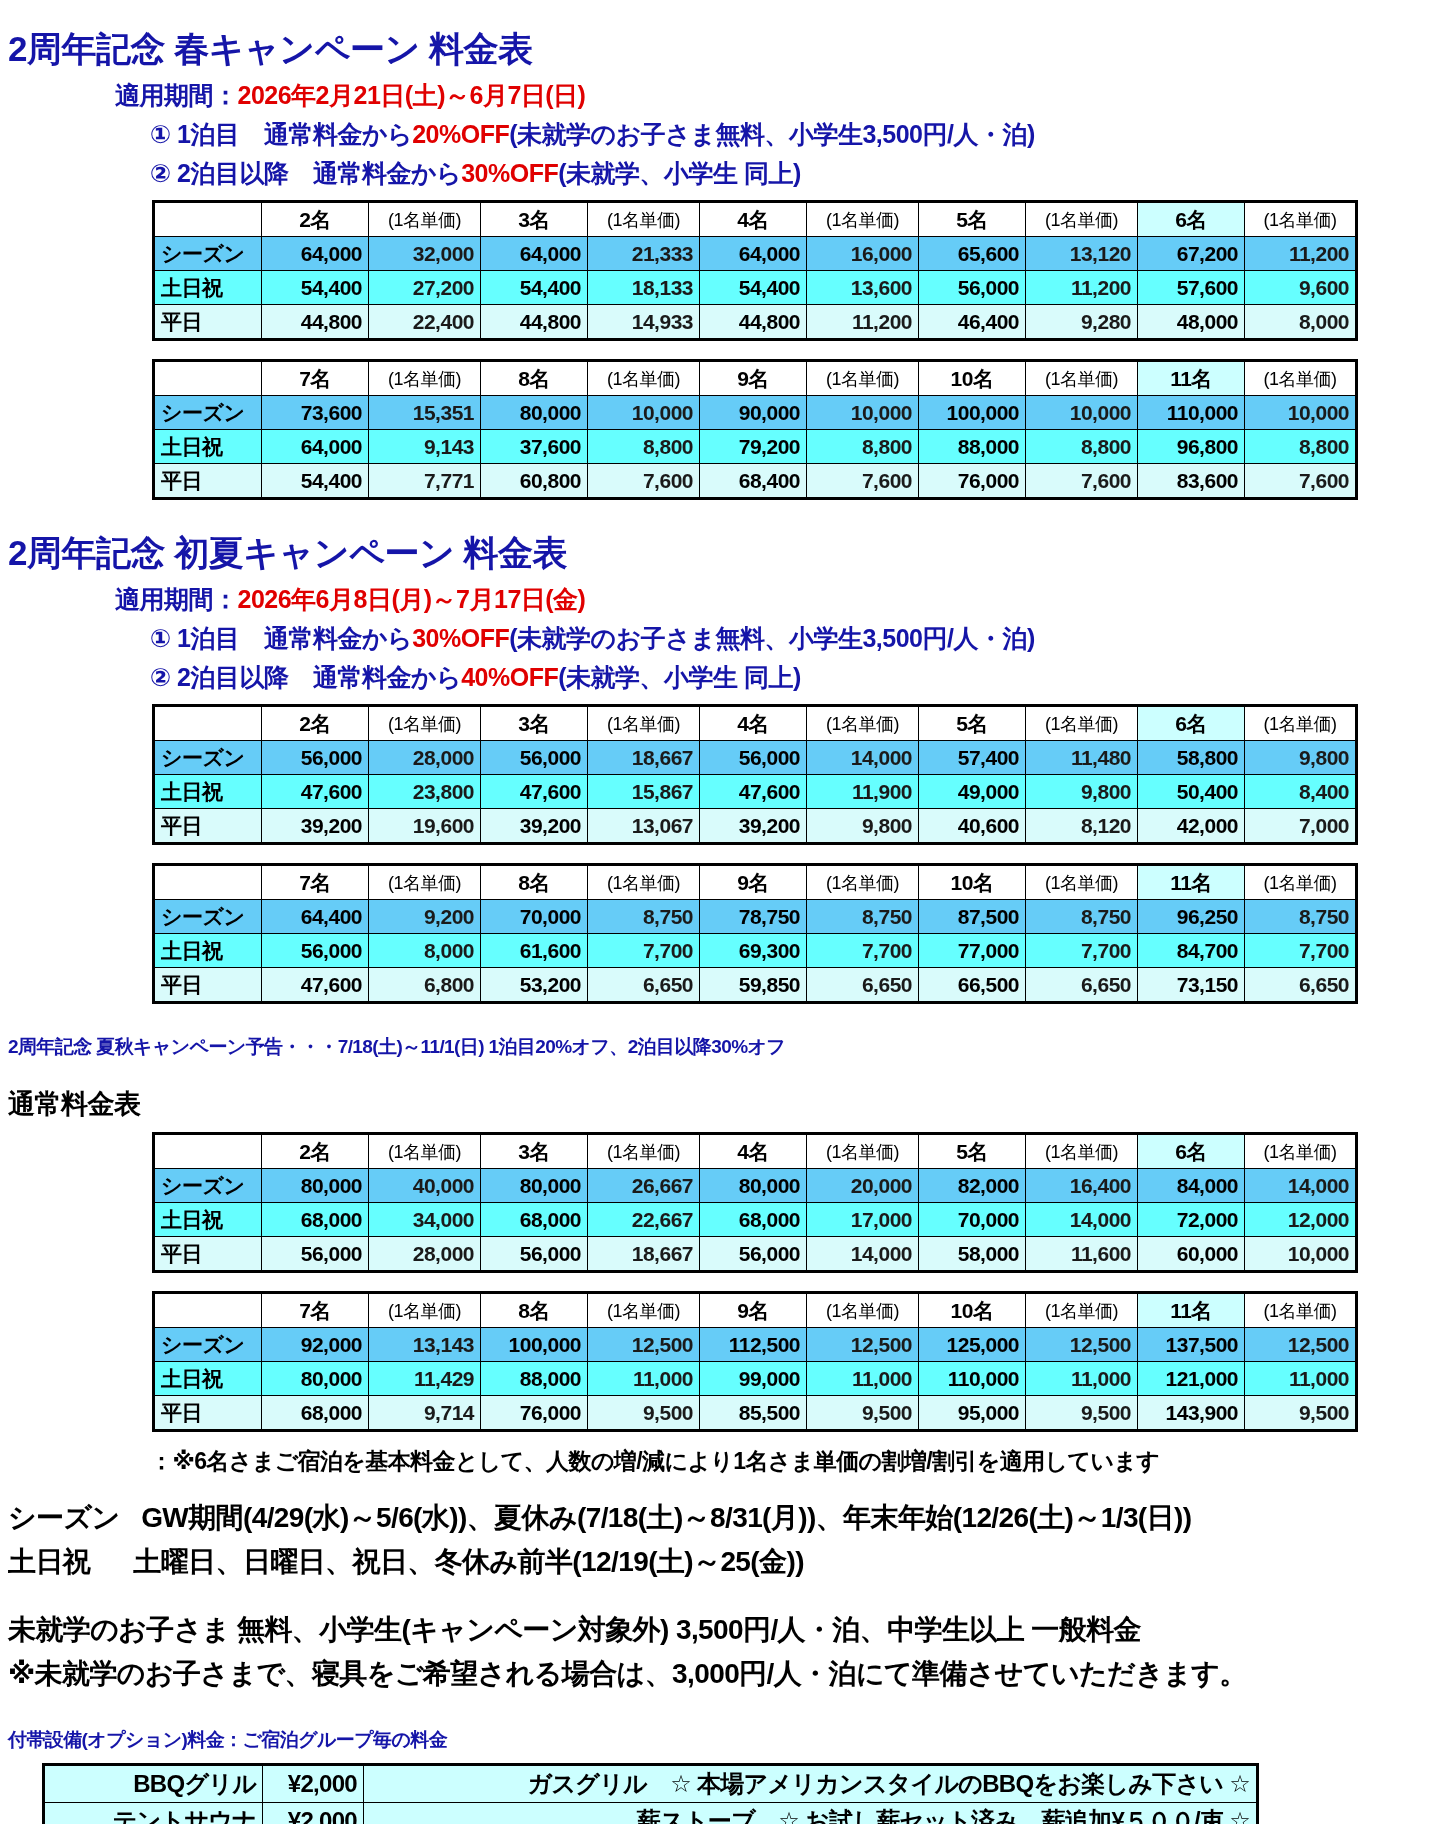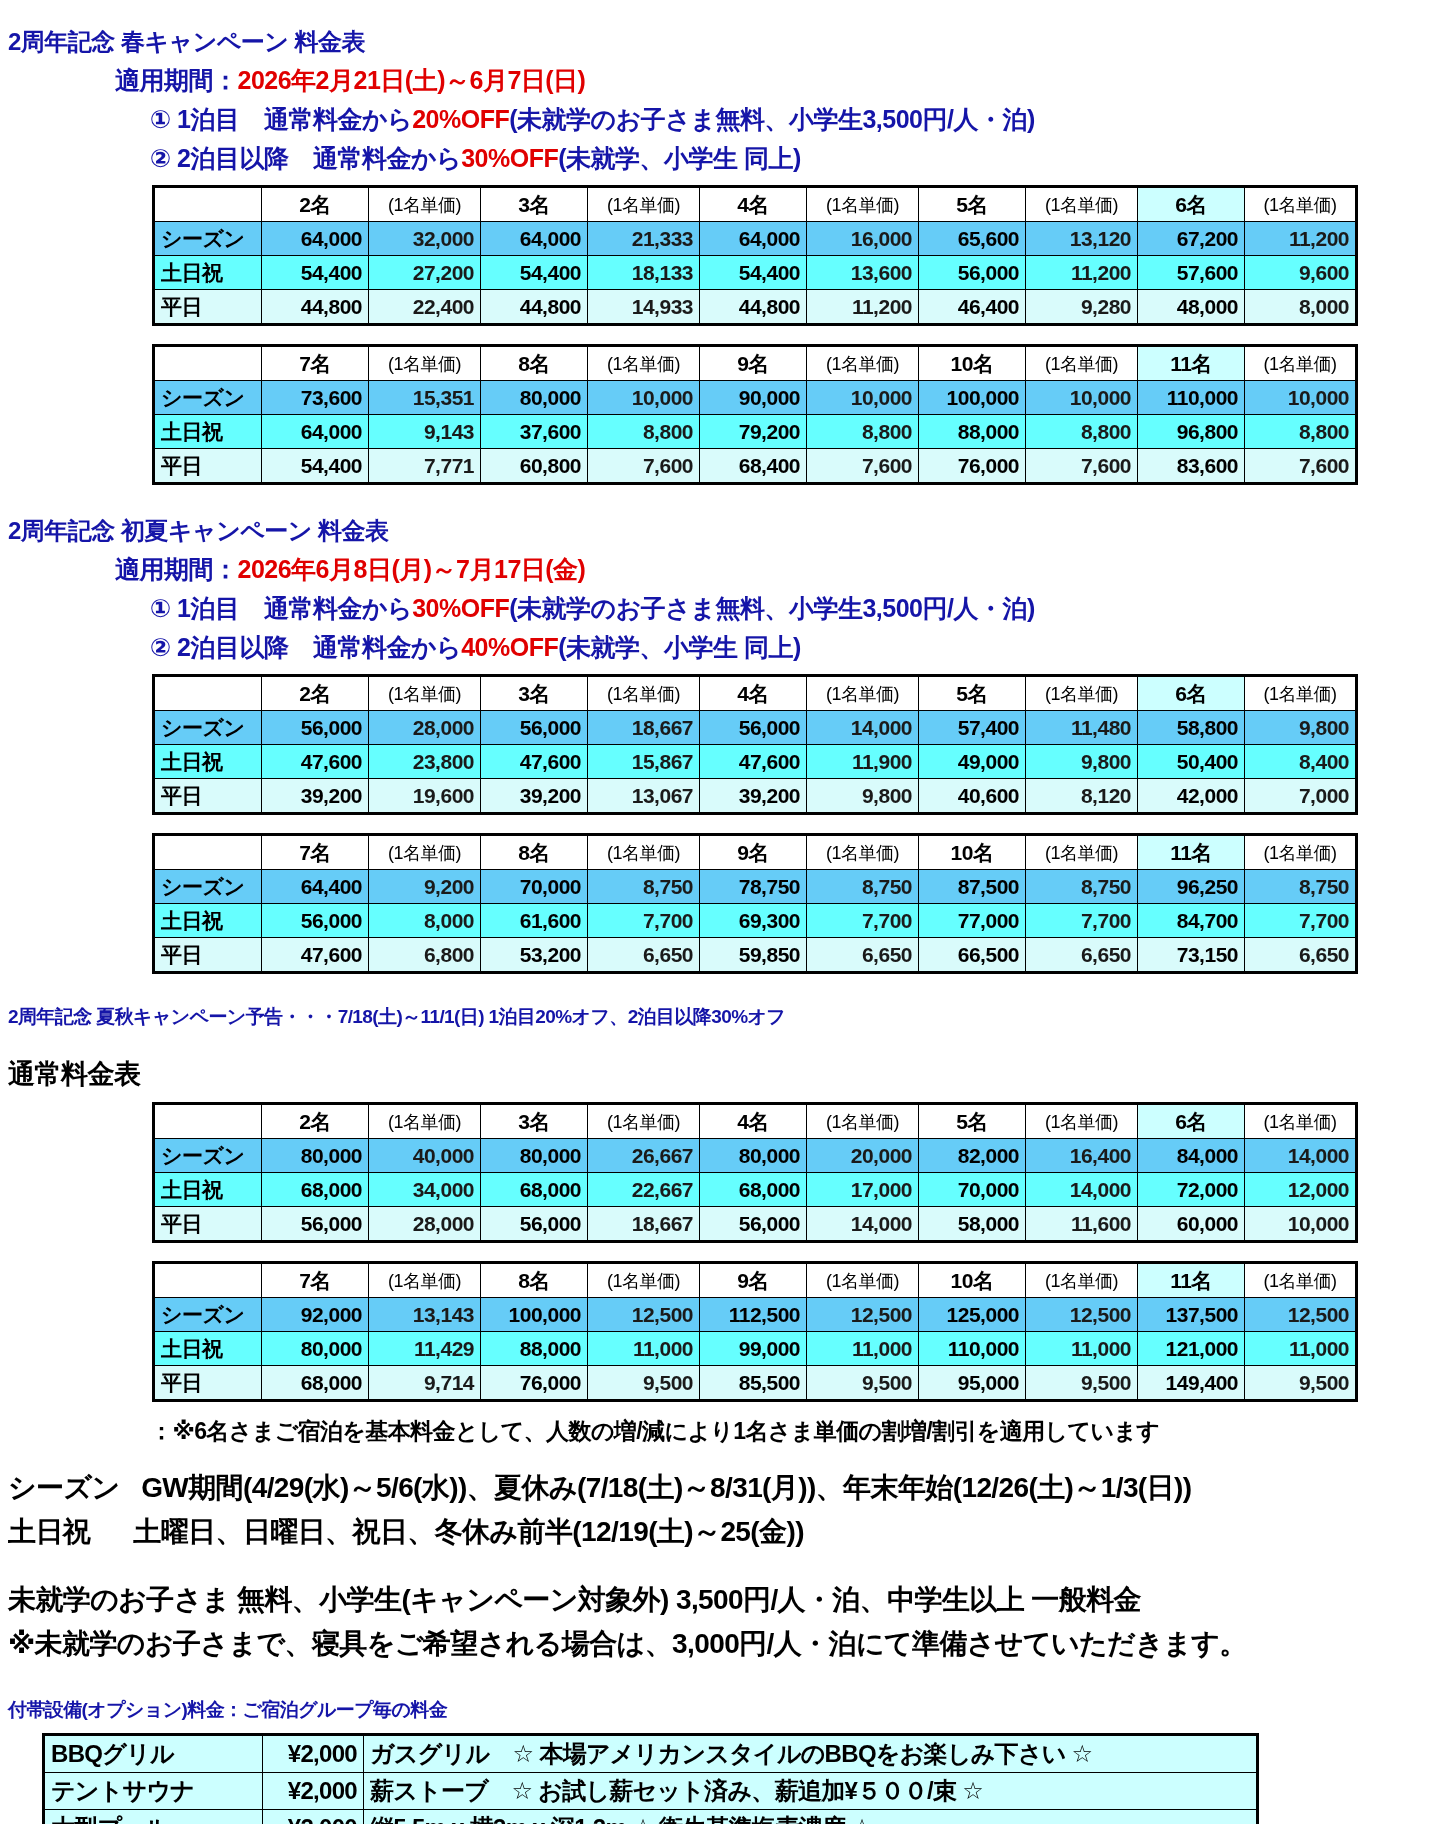--- a/index.html
+++ b/index.html
@@ -13,21 +13,21 @@
   .page{
     position:relative;
     width:1453px;
     min-height:1824px;
     padding:0;
     box-sizing:border-box;
   }
 
   
   .h-title{
-    font-size:24px;
+    font-size:35px;
     font-weight:bold;
     color:#1515a8;
     letter-spacing:-0.5px;
     white-space:nowrap;
   }
   .h-plain{
     font-size:27px;
     font-weight:bold;
     color:#000000;
     letter-spacing:-0.5px;
@@ -116,20 +116,21 @@
   }
   table.opt td{
     border:1px solid #000;
     height:36px;
     font-size:24px;
     font-weight:bold;
     letter-spacing:-0.7px;
     padding:0 6px;
     white-space:nowrap;
     background:#ccffff;
+    text-align:right;
   }
   td.opt-name{width:205px;text-align:left;}
   td.opt-price{width:88px;text-align:right;padding-right:10px;}
   td.opt-desc{width:880px;text-align:left;}
 
   .gap6{height:6px;}
   .gap10{height:10px;}
   .gap14{height:14px;}
   .gap22{height:22px;}
   .gap26{height:26px;}
@@ -614,21 +615,21 @@
           <tr class="weekday">
             <td class="rowlab">平日</td>
             <td class="big">68,000</td>
             <td class="unitv">9,714</td>
             <td class="big">76,000</td>
             <td class="unitv">9,500</td>
             <td class="big">85,500</td>
             <td class="unitv">9,500</td>
             <td class="big">95,000</td>
             <td class="unitv">9,500</td>
-            <td class="big">149,400</td>
+            <td class="big">143,900</td>
             <td class="unitv">9,500</td>
           </tr>
         </tbody>
     </table>
   </div>
 
   <div class="gap14"></div>
 
   <div class="note-sm" style="margin-left:150px;">：※6名さまご宿泊を基本料金として、人数の増/減により1名さま単価の割増/割引を適用しています</div>
 

